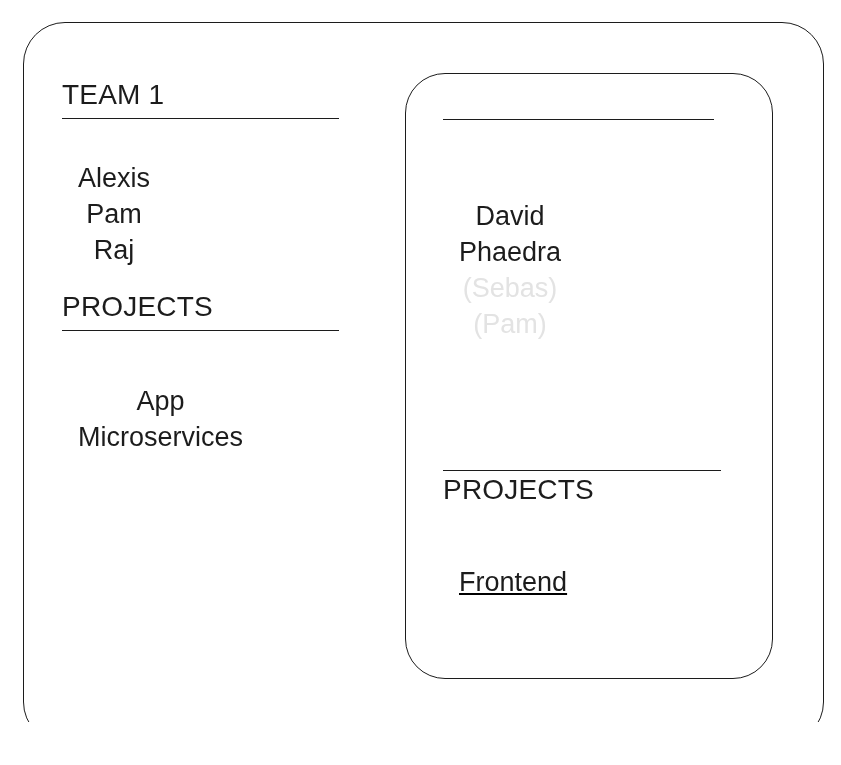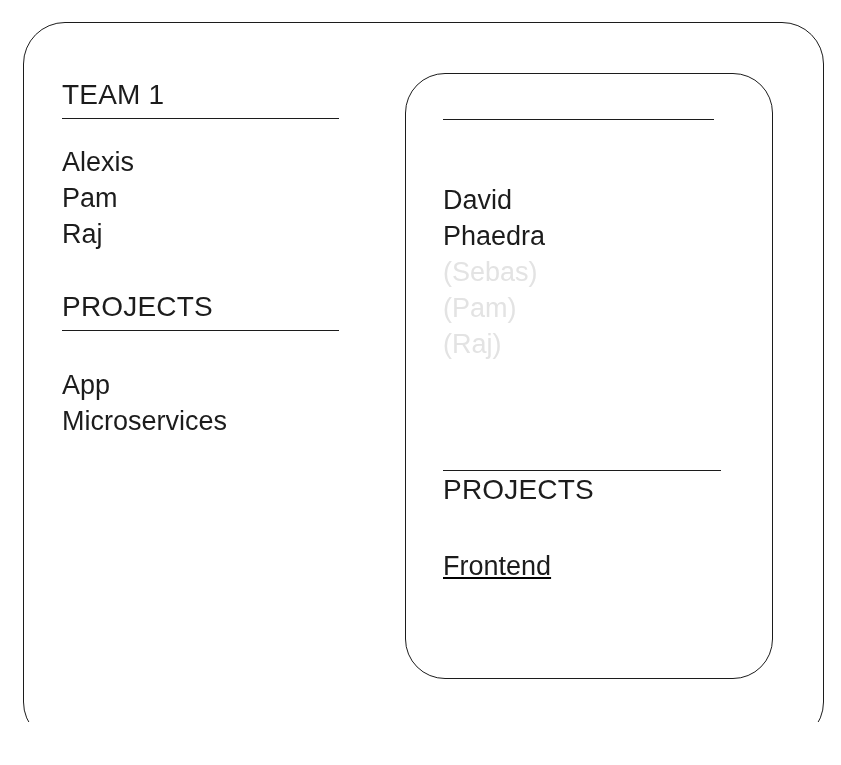--- a/index.html
+++ b/index.html
@@ -71,22 +71,23 @@
     margin-top: 6px;
   }
 
   
   .overlined .rule {
     margin-bottom: 2px;
   }
 
   .item-list {
     list-style: none;
-    margin: 0;
+    margin: 16px;
     padding: 0;
+    text-align: center;
   }
 
   .item {
     font-size: 27px;
     line-height: 36px;
     color: #1c1c1c;
     white-space: nowrap;
   }
 
   .item.inherited {
@@ -137,21 +138,20 @@
 
   <div class="section underlined" id="subteam-header">
     <div class="rule"></div>
   </div>
 
   <ul class="item-list section" id="subteam-members">
     <li class="item">David</li>
     <li class="item">Phaedra</li>
     <li class="item inherited">(Sebas)</li>
     <li class="item inherited">(Pam)</li>
-    <li class="item inherited">(Raj)</li>
   </ul>
 
   <div class="section overlined" id="subteam-projects-hdr">
     <div class="rule"></div>
     <div class="section-title">PROJECTS</div>
   </div>
 
   <ul class="item-list section" id="subteam-projects">
     <li class="item">Frontend</li>
   </ul>

